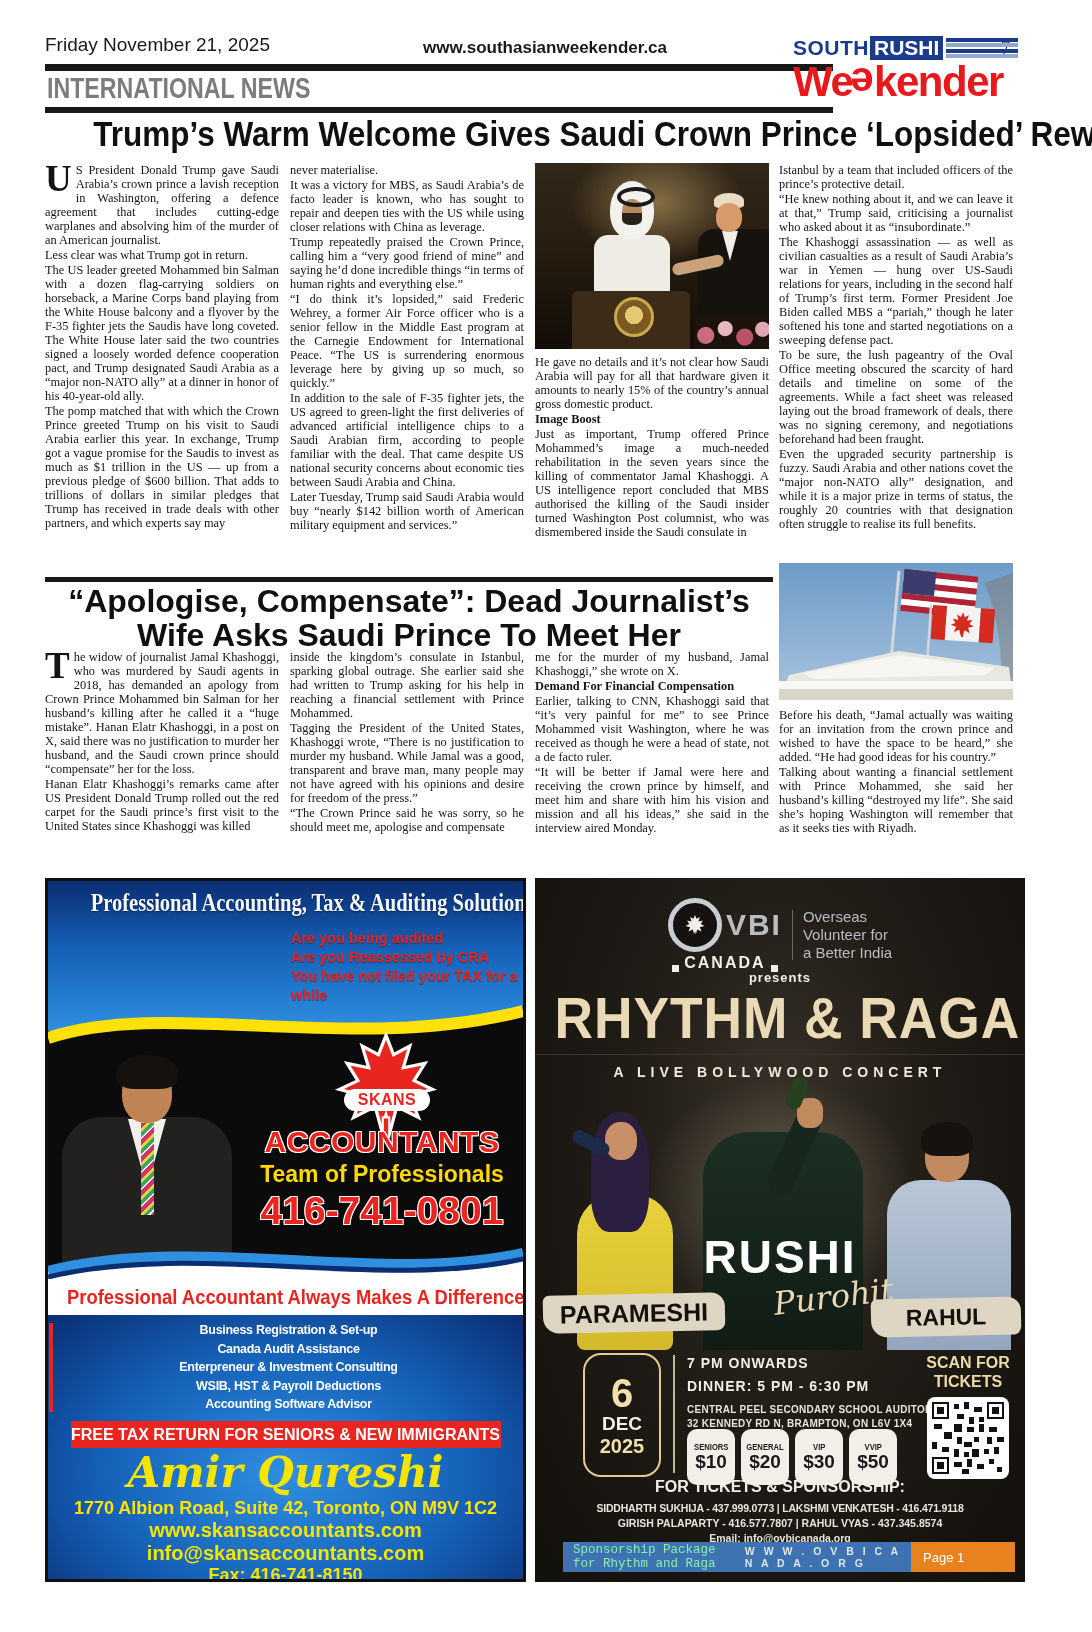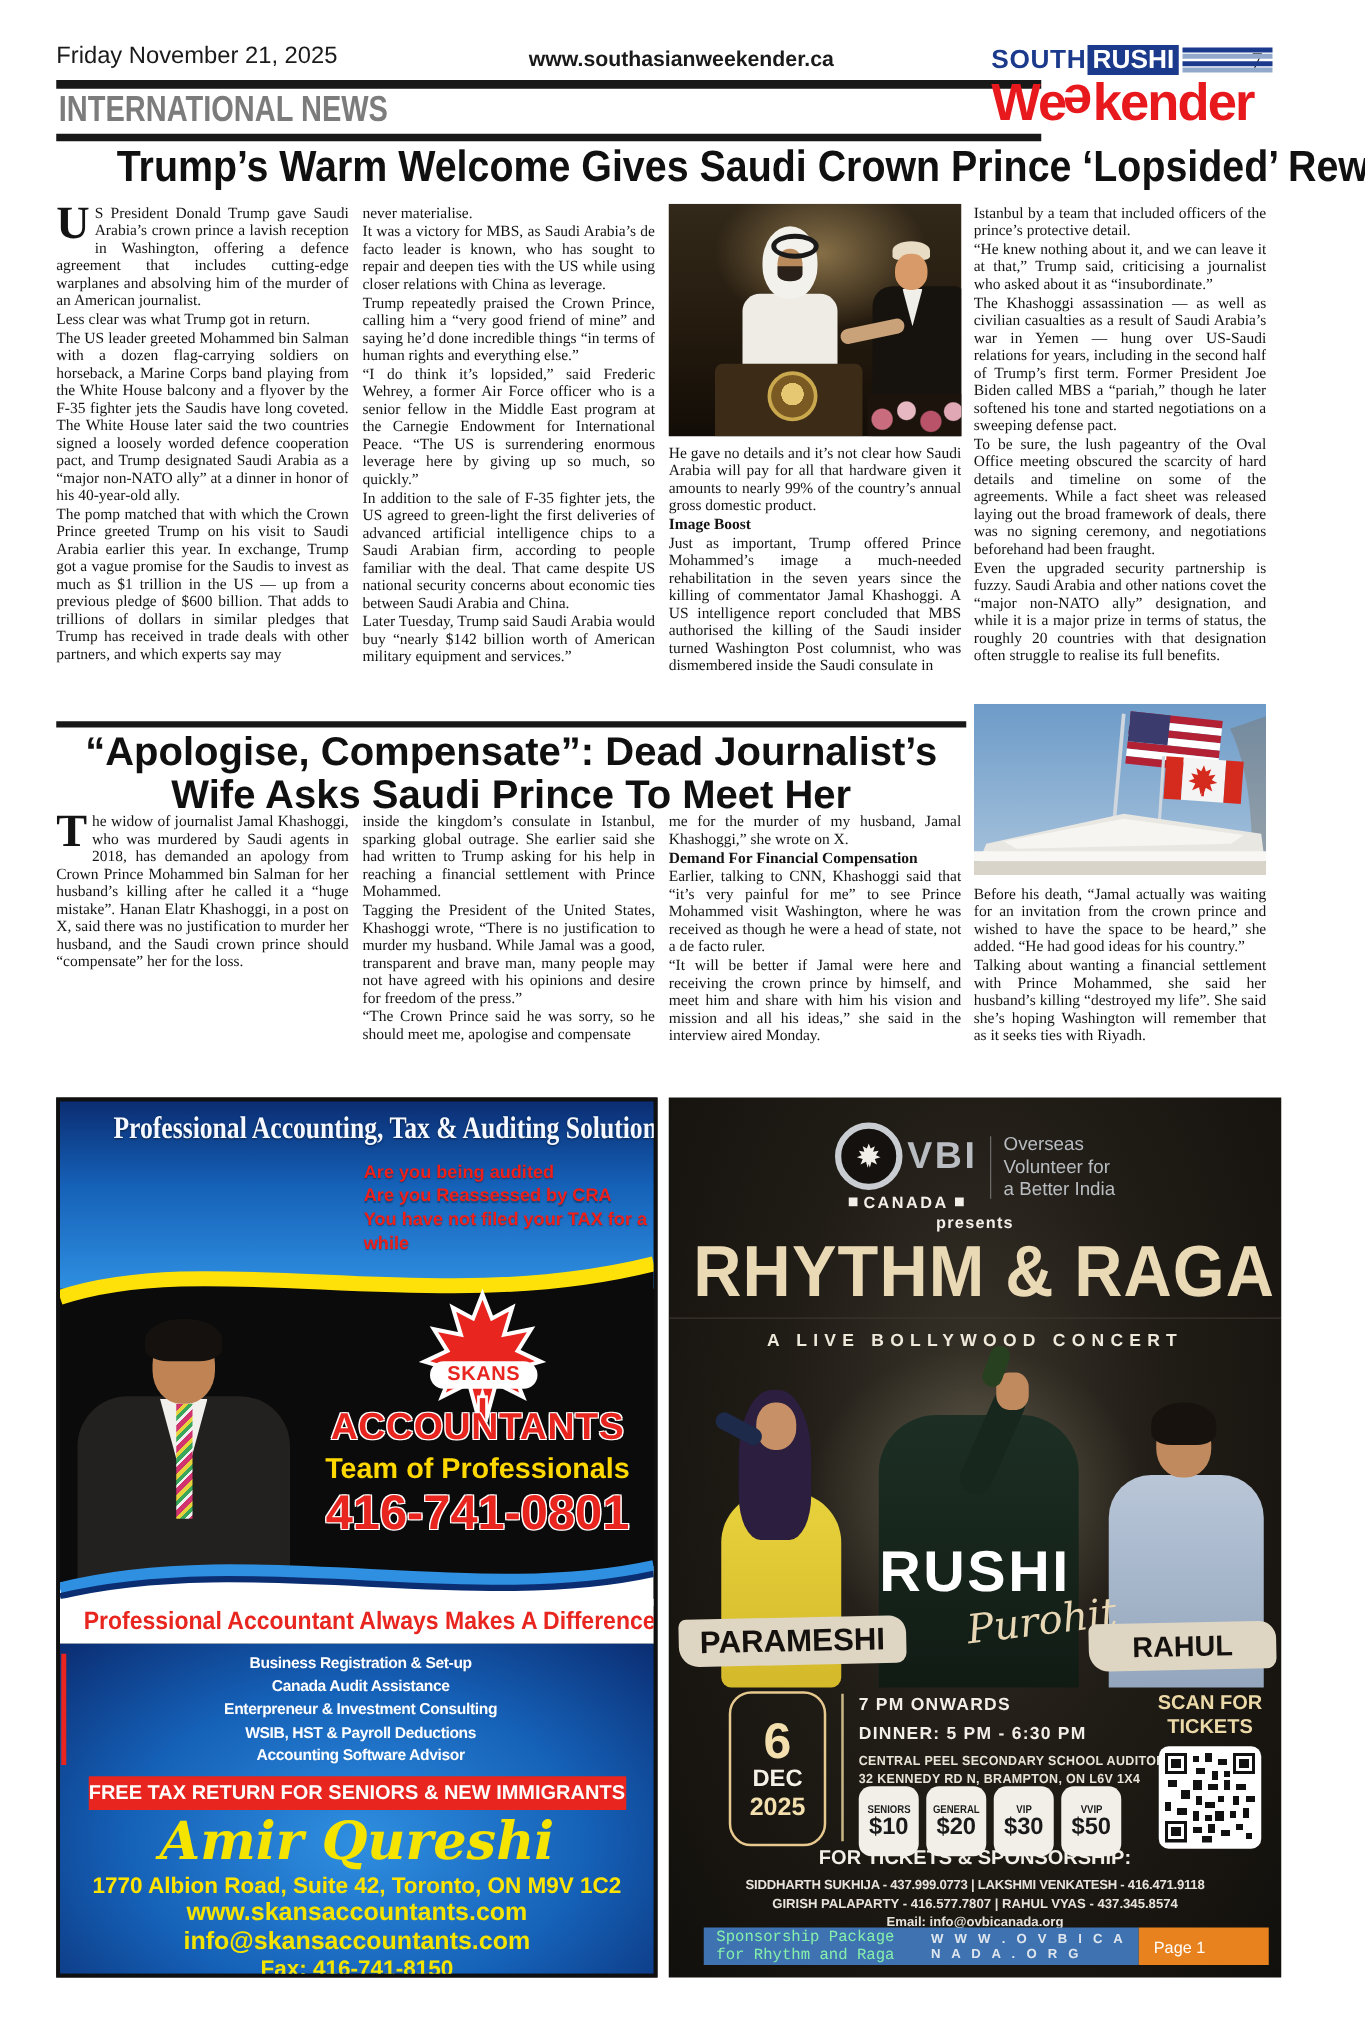--- a/index.html
+++ b/index.html
@@ -120,21 +120,21 @@
 
   
   .ad-ovbi{left:535px;top:878px;width:490px;height:704px;box-sizing:border-box;overflow:hidden;
            background:radial-gradient(ellipse at 50% 38%,#3a352b 0%,#201c16 45%,#12100c 100%);
            font-family:"Liberation Sans",sans-serif;color:#e9dcc0;}
   .ov-logo{position:absolute;left:0;top:20px;width:100%;display:flex;justify-content:center;align-items:center;gap:10px;}
   .ov-circle{width:44px;height:44px;border-radius:50%;border:5px solid #c9cdd2;background:#14110e;
              display:flex;align-items:center;justify-content:center;}
   .ov-vbi{font-size:30px;font-weight:600;color:#b9bdc2;letter-spacing:2px;line-height:30px;}
   .ov-left{display:flex;flex-direction:column;align-items:center;}
-  .ov-canada{display:flex;align-items:center;gap:5px;color:#f2efe8;font-weight:800;font-size:13px;letter-spacing:2px;margin-top:2px;}
+  .ov-canada{display:flex;align-items:flex-end;gap:5px;color:#f2efe8;font-weight:800;font-size:16px;letter-spacing:2px;margin-top:2px;}
   .ov-sq{width:7px;height:7px;background:#f2efe8;display:inline-block;}
   .ov-vline{width:1px;height:50px;background:#6a6a6a;}
   .ov-org{font-size:15px;line-height:18px;color:#b9bdc2;}
   .ov-presents{position:absolute;left:0;top:92px;width:100%;text-align:center;font-weight:800;font-size:13px;
                letter-spacing:1px;color:#f2efe8;}
   .ov-title{position:absolute;left:0;top:106px;width:100%;text-align:center;font-weight:900;font-size:58px;
             color:#ead9b5;transform:scaleX(0.92);transform-origin:center;white-space:nowrap;letter-spacing:1px;}
   .ov-fold{position:absolute;left:0;top:176px;width:100%;height:1px;background:#3a342c;}
   .ov-subtitle{position:absolute;left:0;top:186px;width:100%;text-align:center;font-weight:700;font-size:14px;
                letter-spacing:5px;color:#efe9dc;}
@@ -251,21 +251,21 @@
         <div class="p1agal"></div>
       <div class="p1podium"></div>
         <div class="p1eagle"></div>
       <div class="p1suit"></div>
         <div class="p1shirt"></div>
         <div class="p1hair"></div>
       <div class="p1face2"></div>
         <div class="p1arm"></div>
         <div class="p1flowers"></div>
     </div>
-    <p>He gave no details and it’s not clear how Saudi Arabia will pay for all that hardware given it amounts to nearly 99% of the country’s annual gross domestic product.</p>
+    <p>He gave no details and it’s not clear how Saudi Arabia will pay for all that hardware given it amounts to nearly 15% of the country’s annual gross domestic product.</p>
     <p class="subhead">Image Boost</p>
     <p>Just as important, Trump offered Prince Mohammed’s image a much-needed rehabilitation in the seven years since the killing of commentator Jamal Khashoggi. A US intelligence report concluded that MBS authorised the killing of the Saudi insider turned Washington Post columnist, who was dismembered inside the Saudi consulate in</p>
   </div>
 
   <div class="col a1 c4">
     <p>Istanbul by a team that included officers of the prince’s protective detail.</p>
     <p>“He knew nothing about it, and we can leave it at that,” Trump said, criticising a journalist who asked about it as “insubordinate.”</p>
     <p>The Khashoggi assassination — as well as civilian casualties as a result of Saudi Arabia’s war in Yemen — hung over US-Saudi relations for years, including in the second half of Trump’s first term. Former President Joe Biden called MBS a “pariah,” though he later softened his tone and started negotiations on a sweeping defense pact.</p>
     <p>To be sure, the lush pageantry of the Oval Office meeting obscured the scarcity of hard details and timeline on some of the agreements. While a fact sheet was released laying out the broad framework of deals, there was no signing ceremony, and negotiations beforehand had been fraught.</p>
     <p>Even the upgraded security partnership is fuzzy. Saudi Arabia and other nations covet the “major non-NATO ally” designation, and while it is a major prize in terms of status, the roughly 20 countries with that designation often struggle to realise its full benefits.</p>
@@ -304,20 +304,21 @@
       </g>
       <polygon points="10,112 120,88 230,104 234,137 0,137" fill="#e9e7e1"></polygon>
       <polygon points="24,110 120,92 216,105 206,112 34,116" fill="#f6f5f1"></polygon>
       <rect x="0" y="118" width="234" height="8" fill="#f8f7f3"></rect>
       <rect x="0" y="126" width="234" height="11" fill="#d8d4ca"></rect>
     </svg>
   </div>
 
   <div class="col a2 c1">
     <p class="dropcap">The widow of journalist Jamal Khashoggi, who was murdered by Saudi agents in 2018, has demanded an apology from Crown Prince Mohammed bin Salman for her husband’s killing after he called it a “huge mistake”. Hanan Elatr Khashoggi, in a post on X, said there was no justification to murder her husband, and the Saudi crown prince should “compensate” her for the loss.</p>
+    <p>Hanan Elatr Khashoggi’s remarks came after US President Donald Trump rolled out the red carpet for the Saudi prince’s first visit to the United States since Khashoggi was killed</p>
   </div>
   <div class="col a2 c2">
     <p>inside the kingdom’s consulate in Istanbul, sparking global outrage. She earlier said she had written to Trump asking for his help in reaching a financial settlement with Prince Mohammed.</p>
     <p>Tagging the President of the United States, Khashoggi wrote, “There is no justification to murder my husband. While Jamal was a good, transparent and brave man, many people may not have agreed with his opinions and desire for freedom of the press.”</p>
     <p>“The Crown Prince said he was sorry, so he should meet me, apologise and compensate</p>
   </div>
   <div class="col a2 c3">
     <p>me for the murder of my husband, Jamal Khashoggi,” she wrote on X.</p>
     <p class="subhead">Demand For Financial Compensation</p>
     <p>Earlier, talking to CNN, Khashoggi said that “it’s very painful for me” to see Prince Mohammed visit Washington, where he was received as though he were a head of state, not a de facto ruler.</p>

